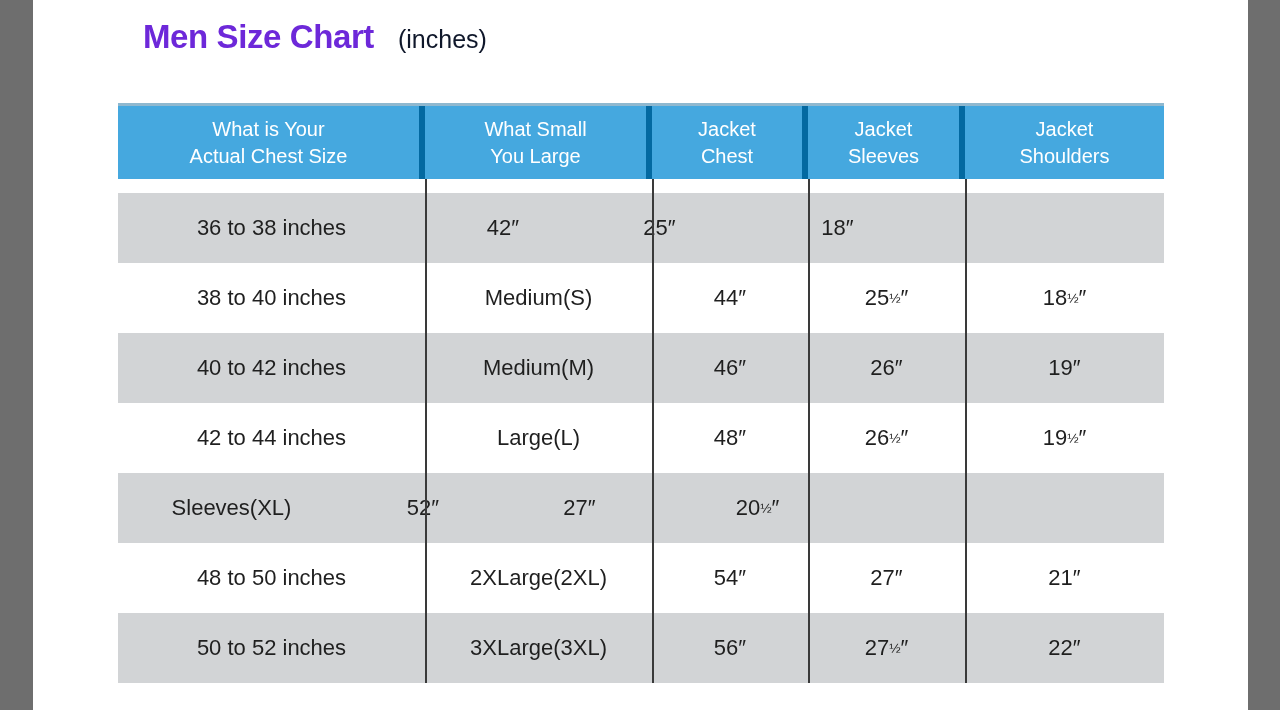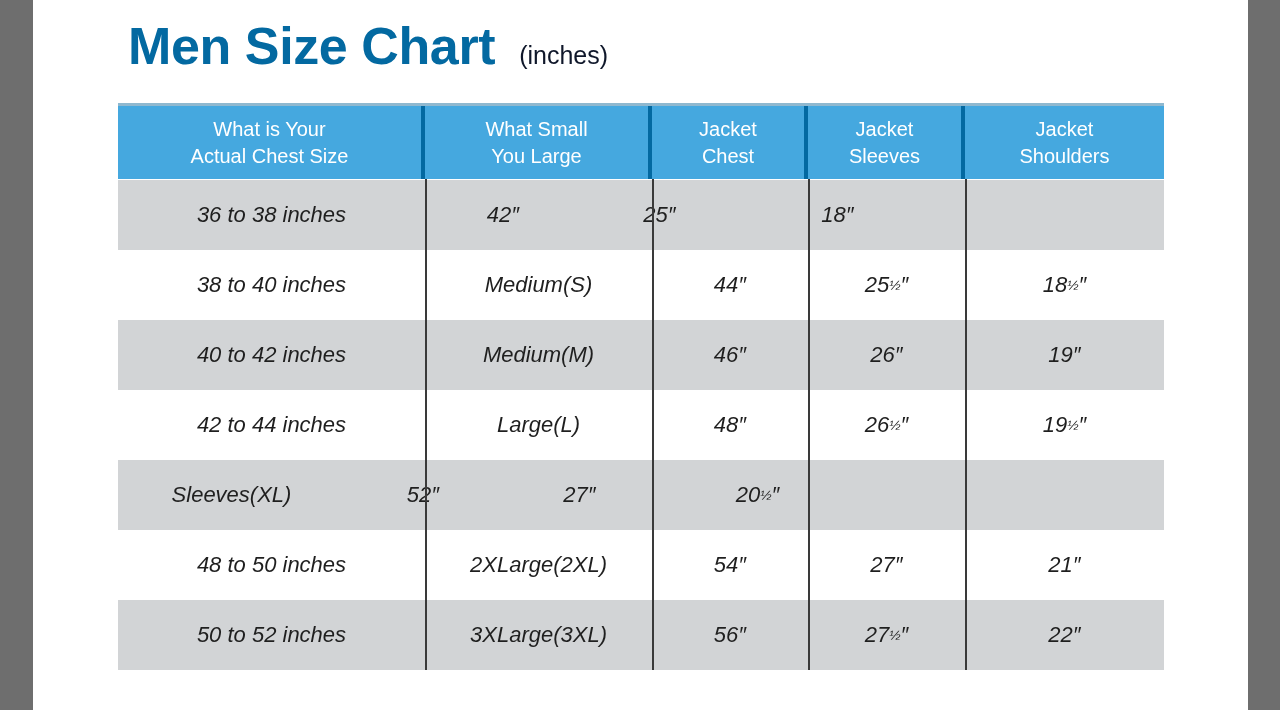--- a/index.html
+++ b/index.html
@@ -43,25 +43,26 @@
 
   
   .title-row {
     position: absolute;
     left: 95px;
     top: 20px;
     display: flex;
     align-items: baseline;
   }
   .title-main {
-    font-size: 52px;
+    font-size: 33px;
     font-weight: bold;
-    color: #0369a1;
+    color: #6d28d9;
     letter-spacing: -0.4px;
     line-height: 1;
+    margin-left: 15px;
   }
   .title-sub {
     font-size: 25px;
     color: #0f172a;
     margin-left: 24px;
     line-height: 1;
   }
 
   
   .table {
@@ -81,30 +82,29 @@
   .th {
     display: flex;
     flex-direction: column;
     align-items: center;
     justify-content: center;
     color: #ffffff;
     font-size: 20px;
     line-height: 1.33;
     text-align: center;
     box-sizing: border-box;
-    border-right: 4px solid #0369a1;
+    border-right: 6px solid #0369a1;
   }
   .th:last-child { border-right: none; }
   .th .l2 { display: block; }
 
   
   .tbody {
     position: relative;
-    padding-top: 1px;
-    font-style: italic;
+    padding-top: 14px;
   }
   .row {
     position: relative;
     display: flex;
     height: 70px;
     box-sizing: border-box;
   }
   .row.shaded .band {
     position: absolute;
     left: 0; right: 0; top: 0; bottom: 0;

